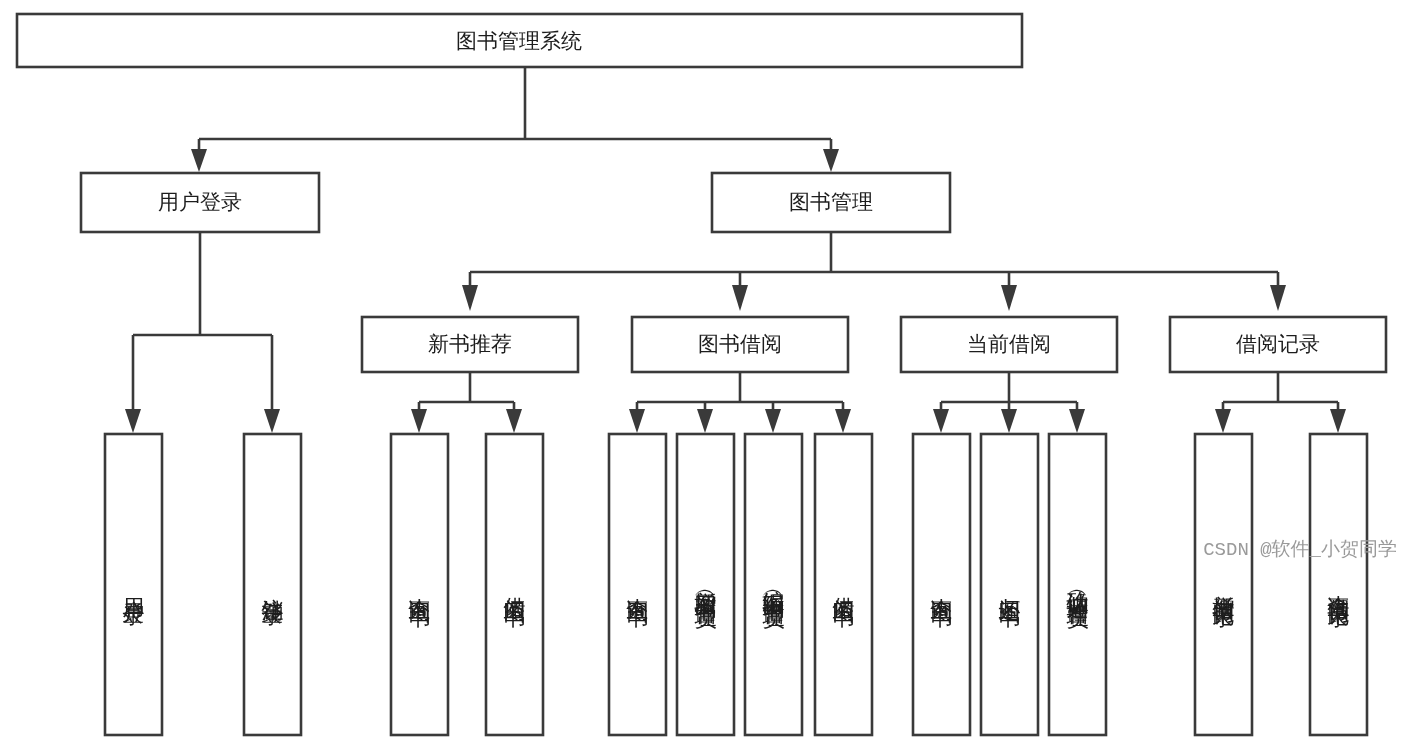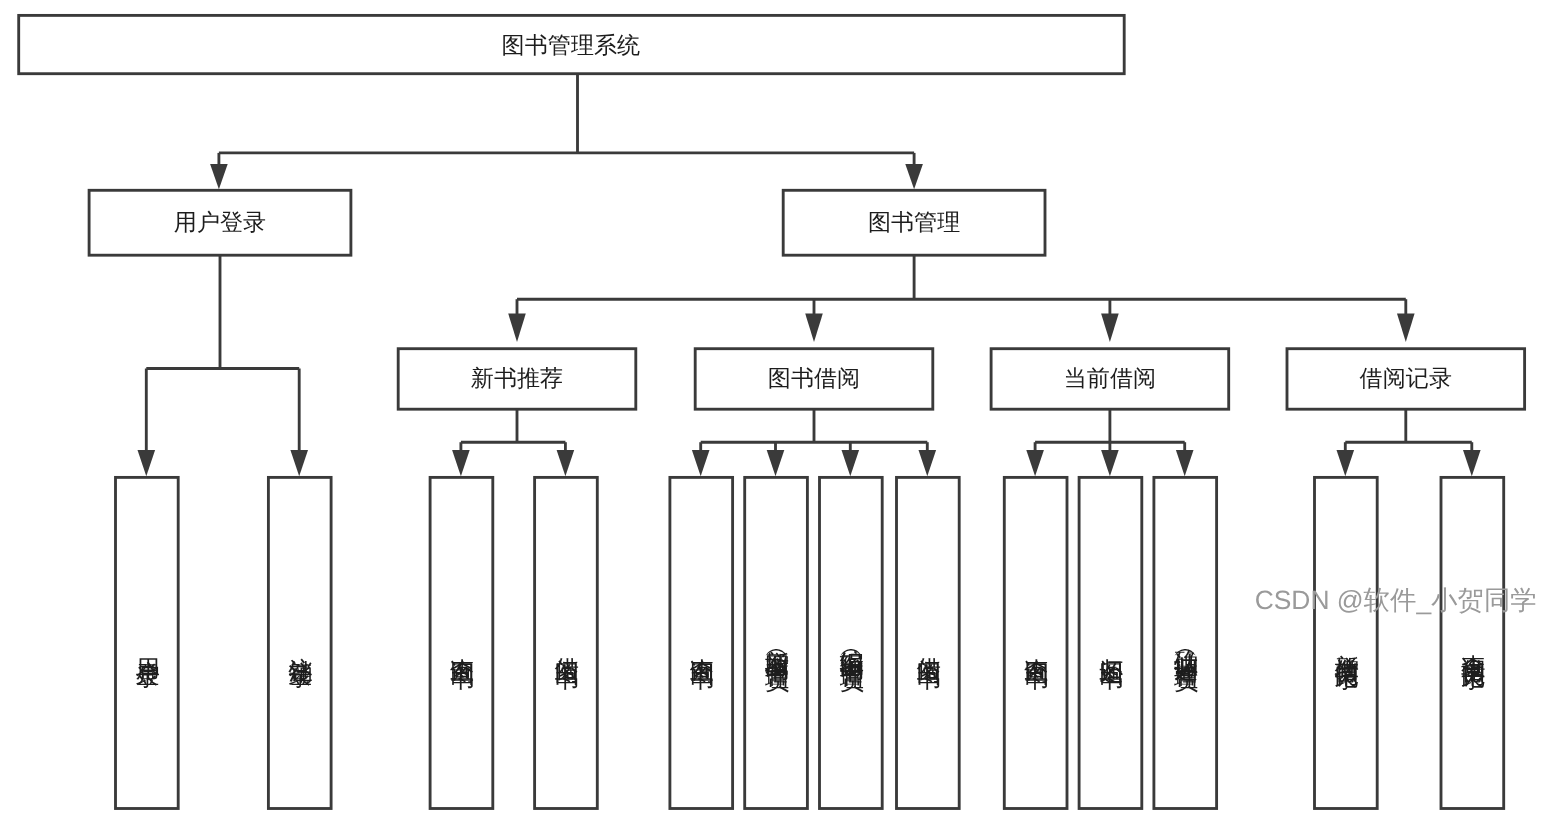--- a/index.html
+++ b/index.html
@@ -65,22 +65,22 @@
     line-height: 1.08;
     letter-spacing: 2.5px;
     color: #1d1d1d;
     white-space: nowrap;
     text-align: center;
   }
   .watermark {
     position: absolute;
     right: 8px;
     bottom: 4px;
-    font-family: Liberation Sans, sans-serif;
-    font-size: 24px;
+    font-family: Liberation Mono, monospace;
+    font-size: 19px;
     color: #9a9a9a;
     white-space: nowrap;
     pointer-events: none;
   }
 </style>
 </head>
 <body>
 
 <div id="diagram-root">
 

